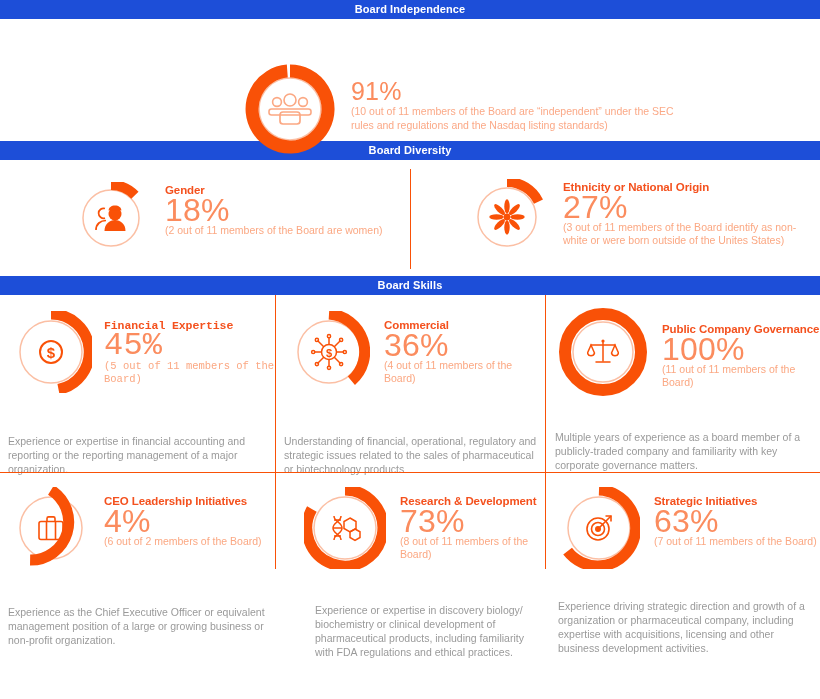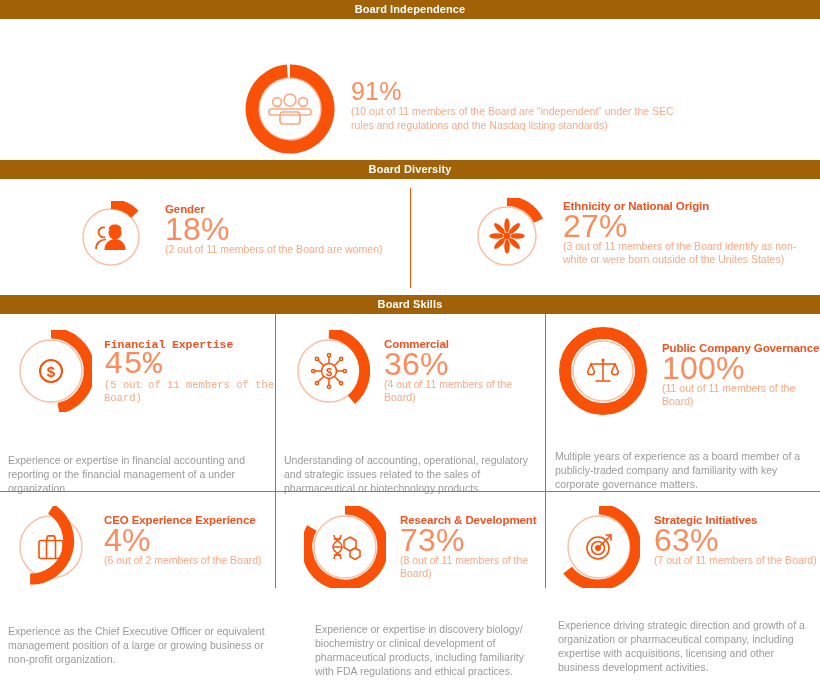--- a/index.html
+++ b/index.html
@@ -11,21 +11,21 @@
     width: 820px;
     height: 699px;
     font-family: "Liberation Sans", sans-serif;
     color: #8a8a8a;
     overflow: hidden;
     position: relative;
   }
 
   
   .section-bar {
-    background: #a16207;
+    background: #1d4ed8;
     color: #ffffff;
     font-size: 11px;
     font-weight: bold;
     text-align: center;
     letter-spacing: .1px;
     line-height: 19px;
     height: 19px;
   }
 
   
@@ -74,21 +74,21 @@
   }
   .stat-desc {
     color: #9a9a9a;
     font-size: 10.5px;
     line-height: 14px;
     margin: 0;
   }
 
   
   #independence-body {
-    height: 141px;
+    height: 122px;
     position: relative;
   }
   #independence-row {
     position: absolute;
     left: 243px;
     top: 43px;
   }
   #independence-row .stat-text { margin-left: 14px; padding-top: 16px; }
   #independence-row .stat-pct { font-size: 25px; }
   #independence-row .stat-sub { color: #FBA987; line-height: 13.5px; }
@@ -299,21 +299,21 @@
             </svg>
           </div>
         </div>
         <div class="stat-text">
           <div class="stat-title">Financial Expertise</div>
           <div class="stat-pct">45%</div>
           <div class="stat-sub">(5 out of 11 members of the Board)</div>
         </div>
       </div>
       <div class="skill-desc-wrap">
-        <p class="stat-desc">Experience or expertise in financial accounting and reporting or the financial management of a under organization.</p>
+        <p class="stat-desc">Experience or expertise in financial accounting and reporting or the reporting management of a major organization.</p>
       </div>
     </div>
   </div>
 
   <div class="skill-cell col-mid" id="cell-commercial">
     <div class="skill-inner">
       <div class="skill-head">
         <div class="donut">
           <svg width="82" height="82" viewBox="0 0 82 82">
             <circle cx="41" cy="41" r="31" fill="none" stroke="#FBBFA4" stroke-width="1.5"></circle>
@@ -344,21 +344,21 @@
             </svg>
           </div>
         </div>
         <div class="stat-text">
           <div class="stat-title">Commercial</div>
           <div class="stat-pct">36%</div>
           <div class="stat-sub">(4 out of 11 members of the Board)</div>
         </div>
       </div>
       <div class="skill-desc-wrap">
-        <p class="stat-desc">Understanding of accounting, operational, regulatory  and strategic issues related to the sales of pharmaceutical or biotechnology products</p>
+        <p class="stat-desc">Understanding of financial, operational, regulatory  and strategic issues related to the sales of pharmaceutical or biotechnology products</p>
       </div>
     </div>
   </div>
 
   <div class="skill-cell" id="cell-governance">
     <div class="skill-inner">
       <div class="skill-head">
         <div class="donut">
           <svg width="90" height="90" viewBox="0 0 90 90">
             <circle cx="45" cy="45" r="30" fill="none" stroke="#FBBFA4" stroke-width="1.5"></circle>
@@ -402,21 +402,21 @@
               <g stroke="#F95107" stroke-width="1.6" fill="none">
                 <rect x="4" y="8.5" width="24" height="18" rx="2"></rect>
                 <path d="M12 8.5V5.5a1.6 1.6 0 0 1 1.6-1.6h4.8A1.6 1.6 0 0 1 20 5.5v3"></path>
                 <line x1="11.5" y1="8.5" x2="11.5" y2="26.5"></line>
                 <line x1="20.5" y1="8.5" x2="20.5" y2="26.5"></line>
               </g>
             </svg>
           </div>
         </div>
         <div class="stat-text">
-          <div class="stat-title">CEO Experience Experience</div>
+          <div class="stat-title">CEO Leadership Initiatives</div>
           <div class="stat-pct">4%</div>
           <div class="stat-sub">(6 out of 2 members of the Board)</div>
         </div>
       </div>
       <div class="skill-desc-wrap">
         <p class="stat-desc">Experience as the Chief Executive Officer or  equivalent management position of a large or  growing business or non-profit organization.</p>
       </div>
     </div>
   </div>
 

